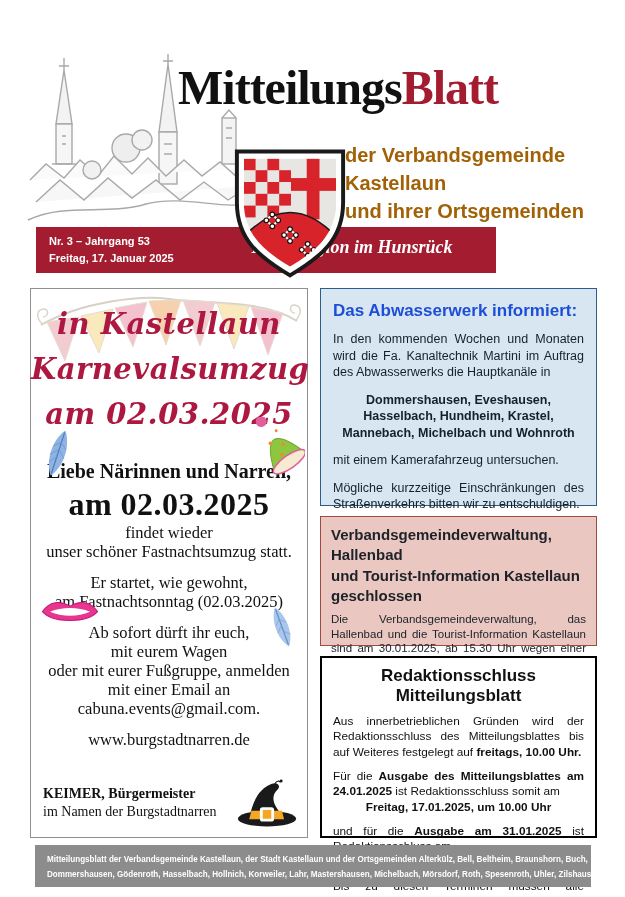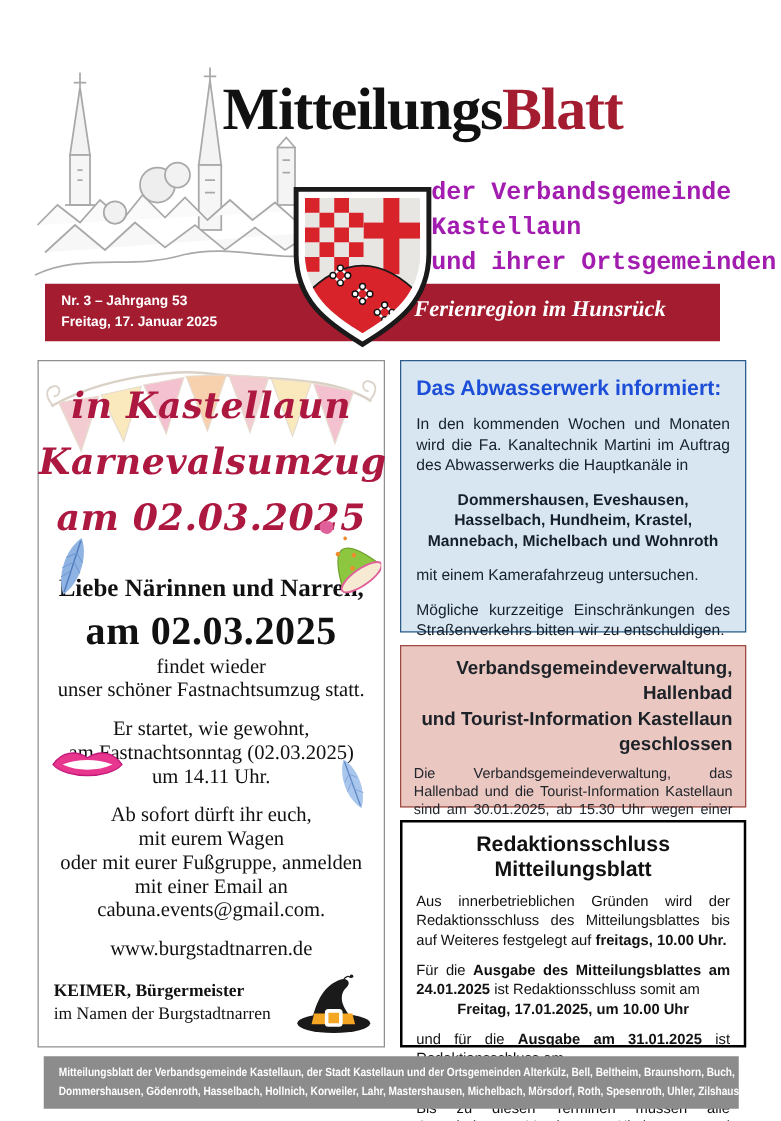--- a/index.html
+++ b/index.html
@@ -12,27 +12,27 @@
   
   .skyline { position:absolute; left:26px; top:52px; width:230px; height:180px; }
   .masthead-title {
     position:absolute; left:178px; top:60px; width:430px;
     font-family:"Liberation Serif", serif; font-weight:bold; font-size:48px;
     letter-spacing:-1px; white-space:nowrap; color:#111;
   }
   .masthead-title .red { color:#a41c30; }
   .masthead-sub {
     position:absolute; left:345px; top:141px;
-    font-family:Liberation Mono, monospace; font-weight:bold; font-size:20px;
-    line-height:28px; color:#a21caf;
+    font-family:Liberation Sans, sans-serif; font-weight:bold; font-size:20px;
+    line-height:28px; color:#a16207;
   }
   .crest { position:absolute; left:231px; top:138px; width:118px; height:148px; z-index:5; }
   
   .banner {
-    position:absolute; left:36px; top:227px; width:540px; height:46px;
+    position:absolute; left:36px; top:227px; width:460px; height:46px;
     background:#a41c30; color:#fff;
   }
   .banner-issue {
     position:absolute; left:13px; top:6px; font-size:11px; font-weight:bold; line-height:17px;
   }
   .banner-region {
     position:absolute; right:28px; top:10px; width:232px; text-align:center;
     font-family:"Liberation Serif", serif; font-style:italic; font-weight:bold; font-size:18px;
   }
   
@@ -69,21 +69,21 @@
     top:288px; height:218px; background:#d8e6f1; border:1px solid #2e5c8a;
     padding:10px 12px;
   }
   .sewage-box h2 { font-size:17px; text-align:left; margin:2px 0 10px 0; color:#1d4ed8; }
   .sewage-box p  { font-size:12.5px; line-height:1.32; text-align:justify; margin-bottom:11px; }
   .sewage-box .places { font-weight:bold; text-align:center; }
   .closure-box {
     top:516px; height:130px; background:#ebc7c1; border:1px solid #9c4a42;
     padding:8px 10px; color:#20262c;
   }
-  .closure-box h2 { font-size:15px; line-height:1.35; text-align:right; margin-bottom:6px; color:#1c2228; }
+  .closure-box h2 { font-size:15px; line-height:1.35; text-align:left; margin-bottom:6px; color:#1c2228; }
   .closure-box p  { font-size:11.5px; line-height:1.28; text-align:justify; }
   .deadline-box {
     top:656px; height:182px; background:#fff; border:2px solid #000;
     padding:8px 11px; color:#111;
   }
   .deadline-box h2 { font-size:17px; text-align:center; margin-bottom:8px; }
   .deadline-box p  { font-size:11.8px; line-height:1.3; text-align:justify; margin-bottom:9px; }
   .deadline-box .centerline { text-align:center; font-weight:bold; }
   
   .footer {
@@ -261,21 +261,20 @@
     <div class="big-date">am 02.03.2025</div>
 
     <div>
       <div class="c-line">findet wieder</div>
       <div class="c-line">unser schöner Fastnachtsumzug statt.</div>
     </div>
 
     <div class="c-para">
       <div class="c-line">Er startet, wie gewohnt,</div>
       <div class="c-line">am Fastnachtsonntag (02.03.2025)</div>
-      <div class="c-line">um 14.11 Uhr.</div>
     </div>
 
     <div class="c-para">
       <div class="c-line">Ab sofort dürft ihr euch,</div>
       <div class="c-line">mit eurem Wagen</div>
       <div class="c-line">oder mit eurer Fußgruppe, anmelden</div>
       <div class="c-line">mit einer Email an</div>
       <div class="c-line"><a class="email" href="#">cabuna.events@gmail.com.</a></div>
     </div>
 

